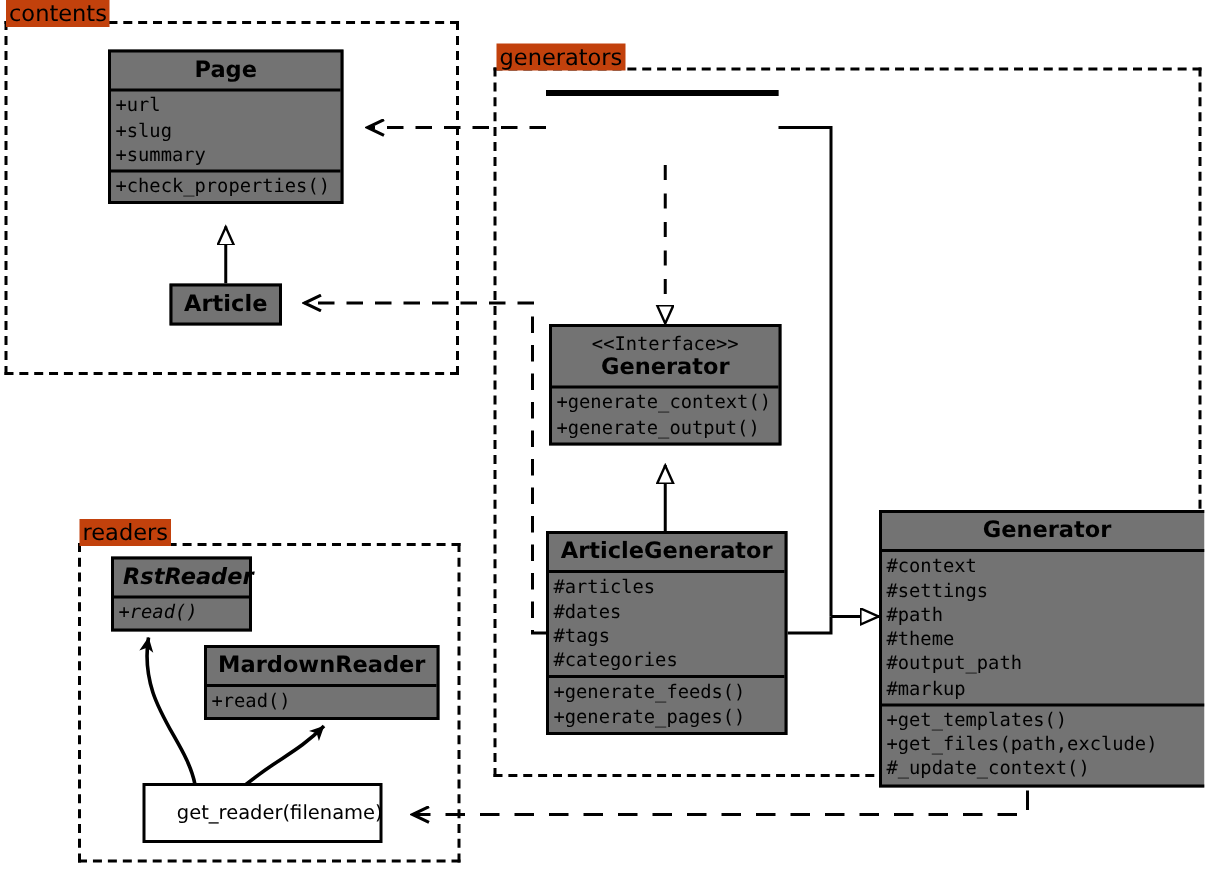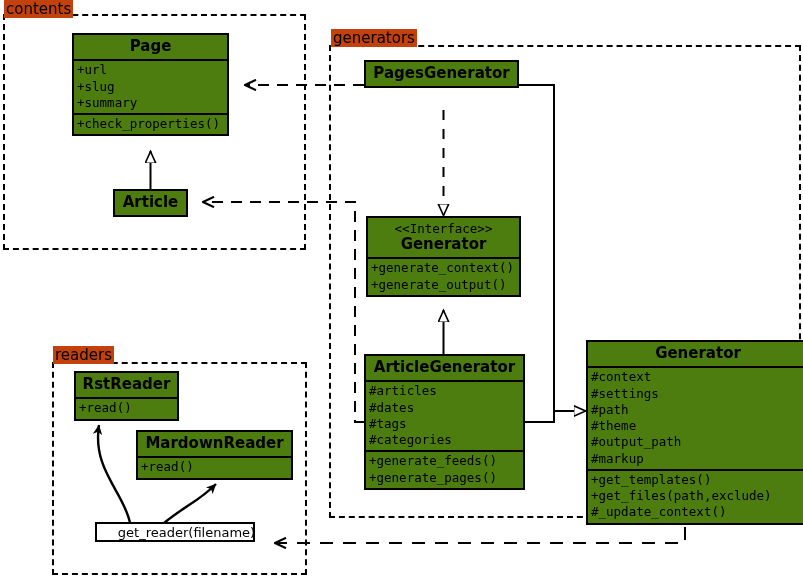--- a/index.html
+++ b/index.html
@@ -43,21 +43,21 @@
     color: #000;
     background: #c2410c;
     padding: 0 2px;
     white-space: nowrap;
   }
   
   .cls {
     position: absolute;
     box-sizing: border-box;
     border: 2px solid #000;
-    background: #4d7c0f;
+    background: #737373;
     z-index: 5;
   }
   .cls .hdr {
     text-align: center;
     font-family: "DejaVu Sans", sans-serif;
     font-weight: bold;
     font-size: 15px;
     color: #000;
     padding: 3px 6px 4px 6px;
     line-height: 1.15;
@@ -182,21 +182,20 @@
     <div class="compartment">
       <div class="member">+check_properties()</div>
     </div>
   </div>
 
   <div class="cls" style="left:113px; top:189px; width:75px;">
     <div class="hdr">Article</div>
   </div>
 
   <div class="cls" style="left:364px; top:60px; width:155px;">
-    <div class="hdr">PagesGenerator</div>
   </div>
 
   <div class="cls" style="left:366px; top:216px; width:155px;">
     <div class="hdr">
       <span class="stereo">&lt;&lt;Interface&gt;&gt;</span>
       <span>Generator</span>
     </div>
     <div class="compartment">
       <div class="member">+generate_context()</div>
       <div class="member">+generate_output()</div>
@@ -227,31 +226,31 @@
       <div class="member">#output_path</div>
       <div class="member">#markup</div>
     </div>
     <div class="compartment">
       <div class="member">+get_templates()</div>
       <div class="member">+get_files(path,exclude)</div>
       <div class="member">#_update_context()</div>
     </div>
   </div>
 
-  <div class="cls" style="left:74px; top:371px; width:105px;">
+  <div class="cls" style="left:74px; top:371px; width:94px;font-style:italic;">
     <div class="hdr">RstReader</div>
     <div class="compartment">
       <div class="member">+read()</div>
     </div>
   </div>
 
   <div class="cls" style="left:136px; top:430px; width:157px;">
     <div class="hdr">MardownReader</div>
     <div class="compartment">
       <div class="member">+read()</div>
     </div>
   </div>
 
-  <div class="plainbox" style="left:95px; top:522px; width:160px; height:20px;padding-left:23px;">
+  <div class="plainbox" style="left:95px; top:522px; width:160px; height:40px;padding-left:23px;">
     <span class="lbl">get_reader(filename)</span>
   </div>
 
 </div>
 
 </body></html>

